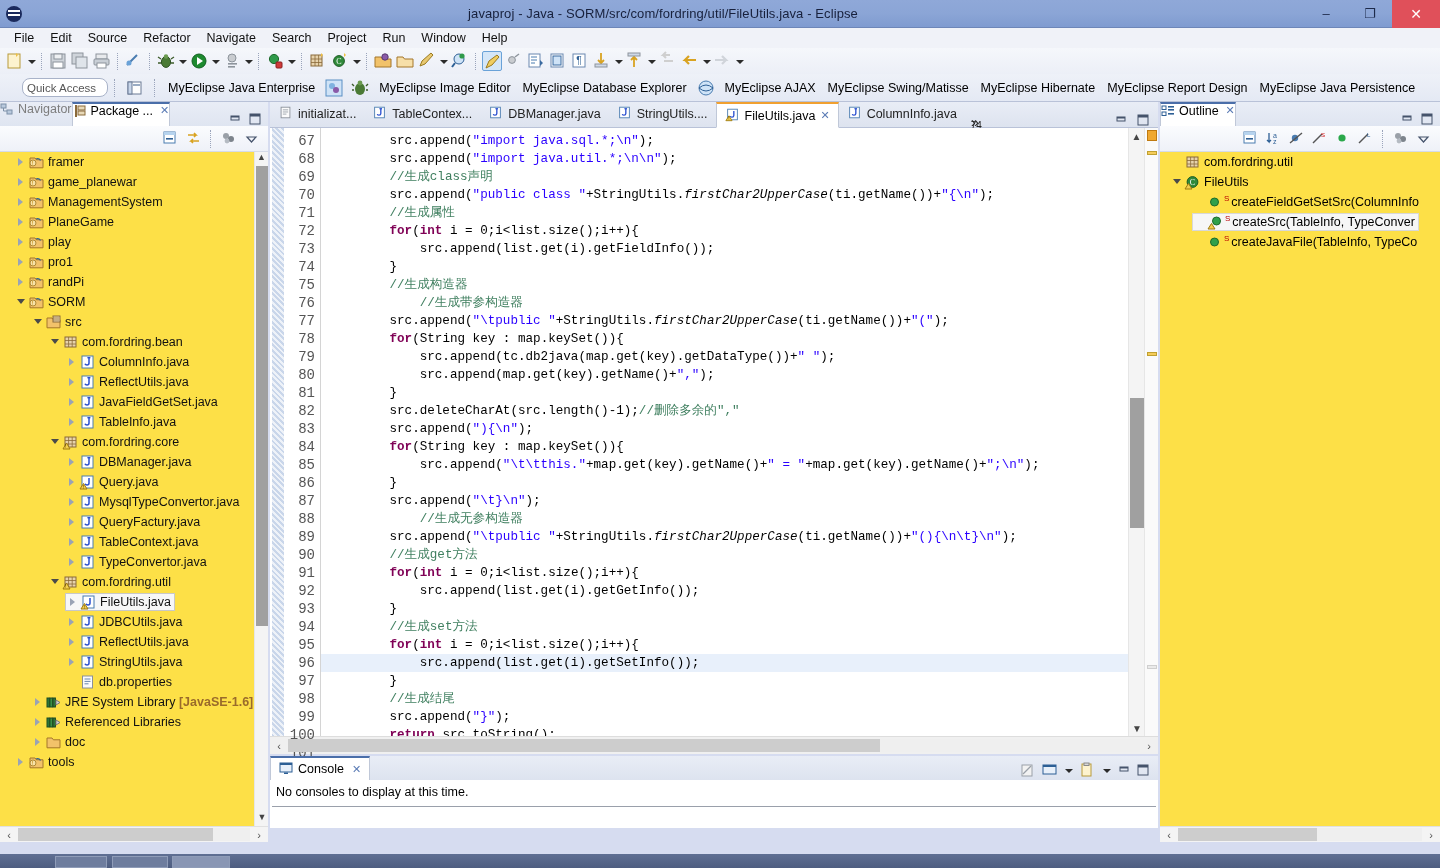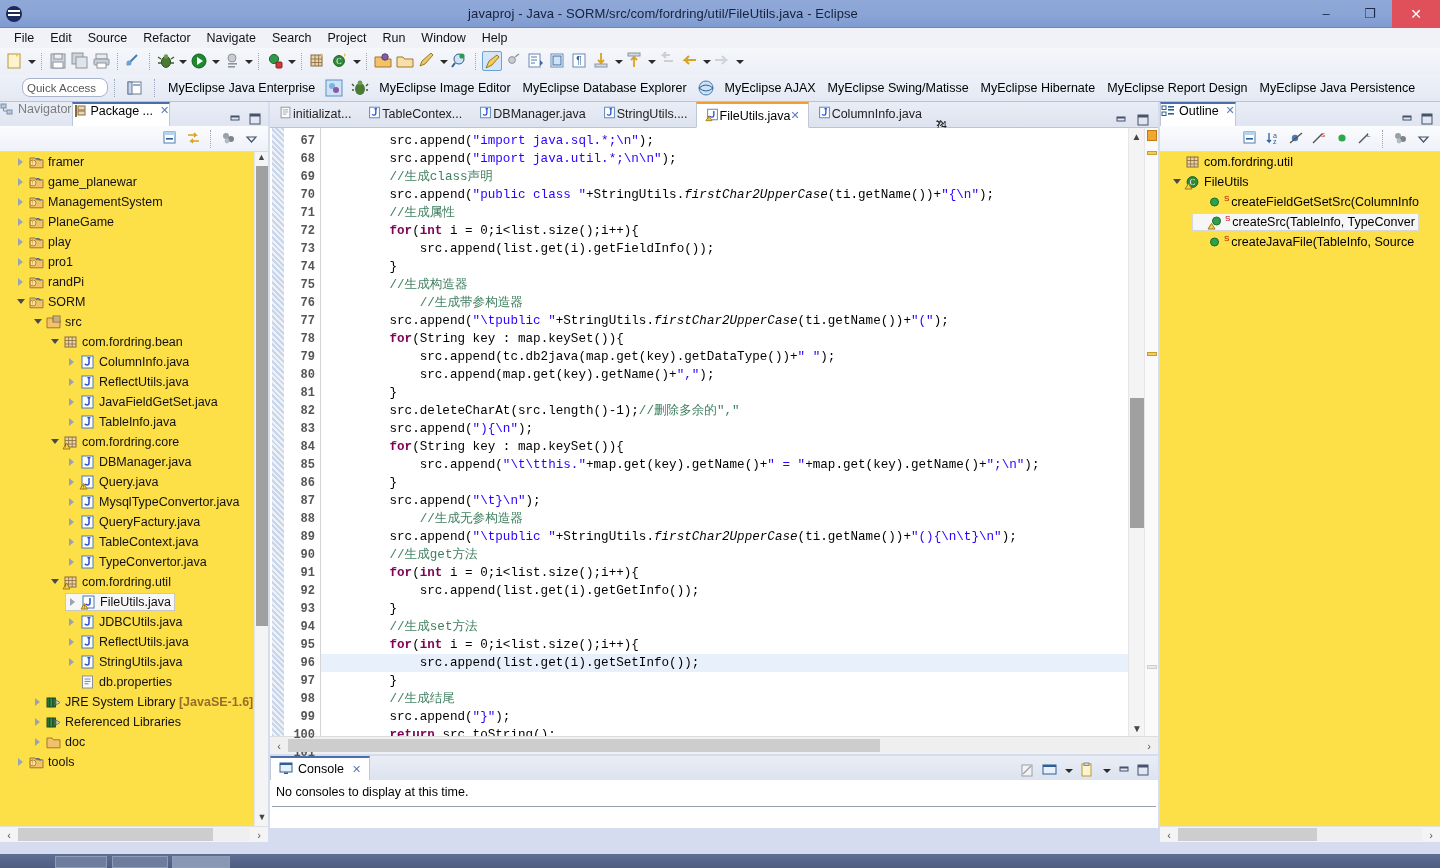--- a/index.html
+++ b/index.html
@@ -134,39 +134,39 @@
   .hs-arrow { width: 18px; height: 16px; display:flex; align-items:center; justify-content:center;
               color:#555; font-size: 11px; }
   .hs-track { flex: 1; height: 13px; background: #efefef; position: relative; }
   .hs-thumb { position: absolute; top: 0; height: 13px; background: #cdcdcd; }
 
   
   #editor-panel { left: 270px; top: 102px; width: 888px; height: 652px; background: #fff; }
   .etabs { height: 26px; display: flex; align-items: flex-end;
            background: linear-gradient(to bottom,#e9edf6,#dde3ef);
            border-bottom: 1px solid #b9c2d8; position: relative; }
-  .etab { height: 26px; display: flex; align-items: center; padding: 0 8px;
+  .etab { height: 26px; display: flex; align-items: center; gap: 5px; padding: 0 8px;
           font-size: 12.5px; color: #222; }
   .etab.active {
     background: #fff; color: #000;
     border-top: 2px solid #f0a030;
     border-left: 1px solid #c0c8d8; border-right: 1px solid #c0c8d8;
     border-bottom: 1px solid #fff; margin-bottom: -1px;
   }
   .etab-close { color: #5a7bb5; font-size: 11px; }
   .etab-more { display: flex; align-items: center; padding: 0 6px; font-size: 12px; color:#222;
                position: relative; }
   .etabs-ctrls { margin-left: auto; display: flex; gap: 8px; padding-right: 8px; align-items:center;}
 
   .code-area { position: relative; height: 608px; display: flex; background: #fff; }
   .marker-bar { width: 16px; background: #fff; position: relative; }
   .line-nums {
     width: 34px; text-align: right; padding-right: 5px;
-    font-family: "Liberation Mono", monospace; font-size: 12px; color: #555;
-    background: #fff; line-height: 18px; padding-top: 4px; font-weight: bold;
+    font-family: "Liberation Mono", monospace; font-size: 14px; color: #555;
+    background: #fff; line-height: 18px; padding-top: 4px;
   }
   .ln-sep { width: 1px; background: #d4d4d4; }
   .code-lines {
     flex: 1; position: relative; overflow: hidden;
     font-family: "Liberation Mono", monospace; font-size: 12.6px;
     line-height: 18px; padding-top: 4px; padding-left: 8px; white-space: pre;
     color: #000;
   }
   .cl { height: 18px; }
   .cl.hl { background: #e8f0fb; margin-left: -8px; padding-left: 8px; }
@@ -1120,21 +1120,21 @@
             <span>createSrc(TableInfo, TypeConver</span>
           </span>
         </div>
         <div class="orow">
           <span style="width:32px;flex:0 0 32px"></span>
           <span class="twist"></span>
           <span class="ticon"><svg width="17" height="16" viewBox="0 0 17 16">
               <circle cx="8.5" cy="8" r="4" fill="#2fa04a" stroke="#1d6a2a"></circle>
             </svg></span>
           <span style="color:#b00;font-size:8px;position:relative;top:-4px;left:-2px;">S</span>
-          <span>createJavaFile(TableInfo, Source</span>
+          <span>createJavaFile(TableInfo, TypeCo</span>
         </div>
       </div>
     <div class="hscroll">
       <div class="hs-arrow">‹</div>
       <div class="hs-track">
         <div class="hs-thumb" style="left:0; width:139px;"></div>
       </div>
       <div class="hs-arrow">›</div>
     </div>
   </div>

